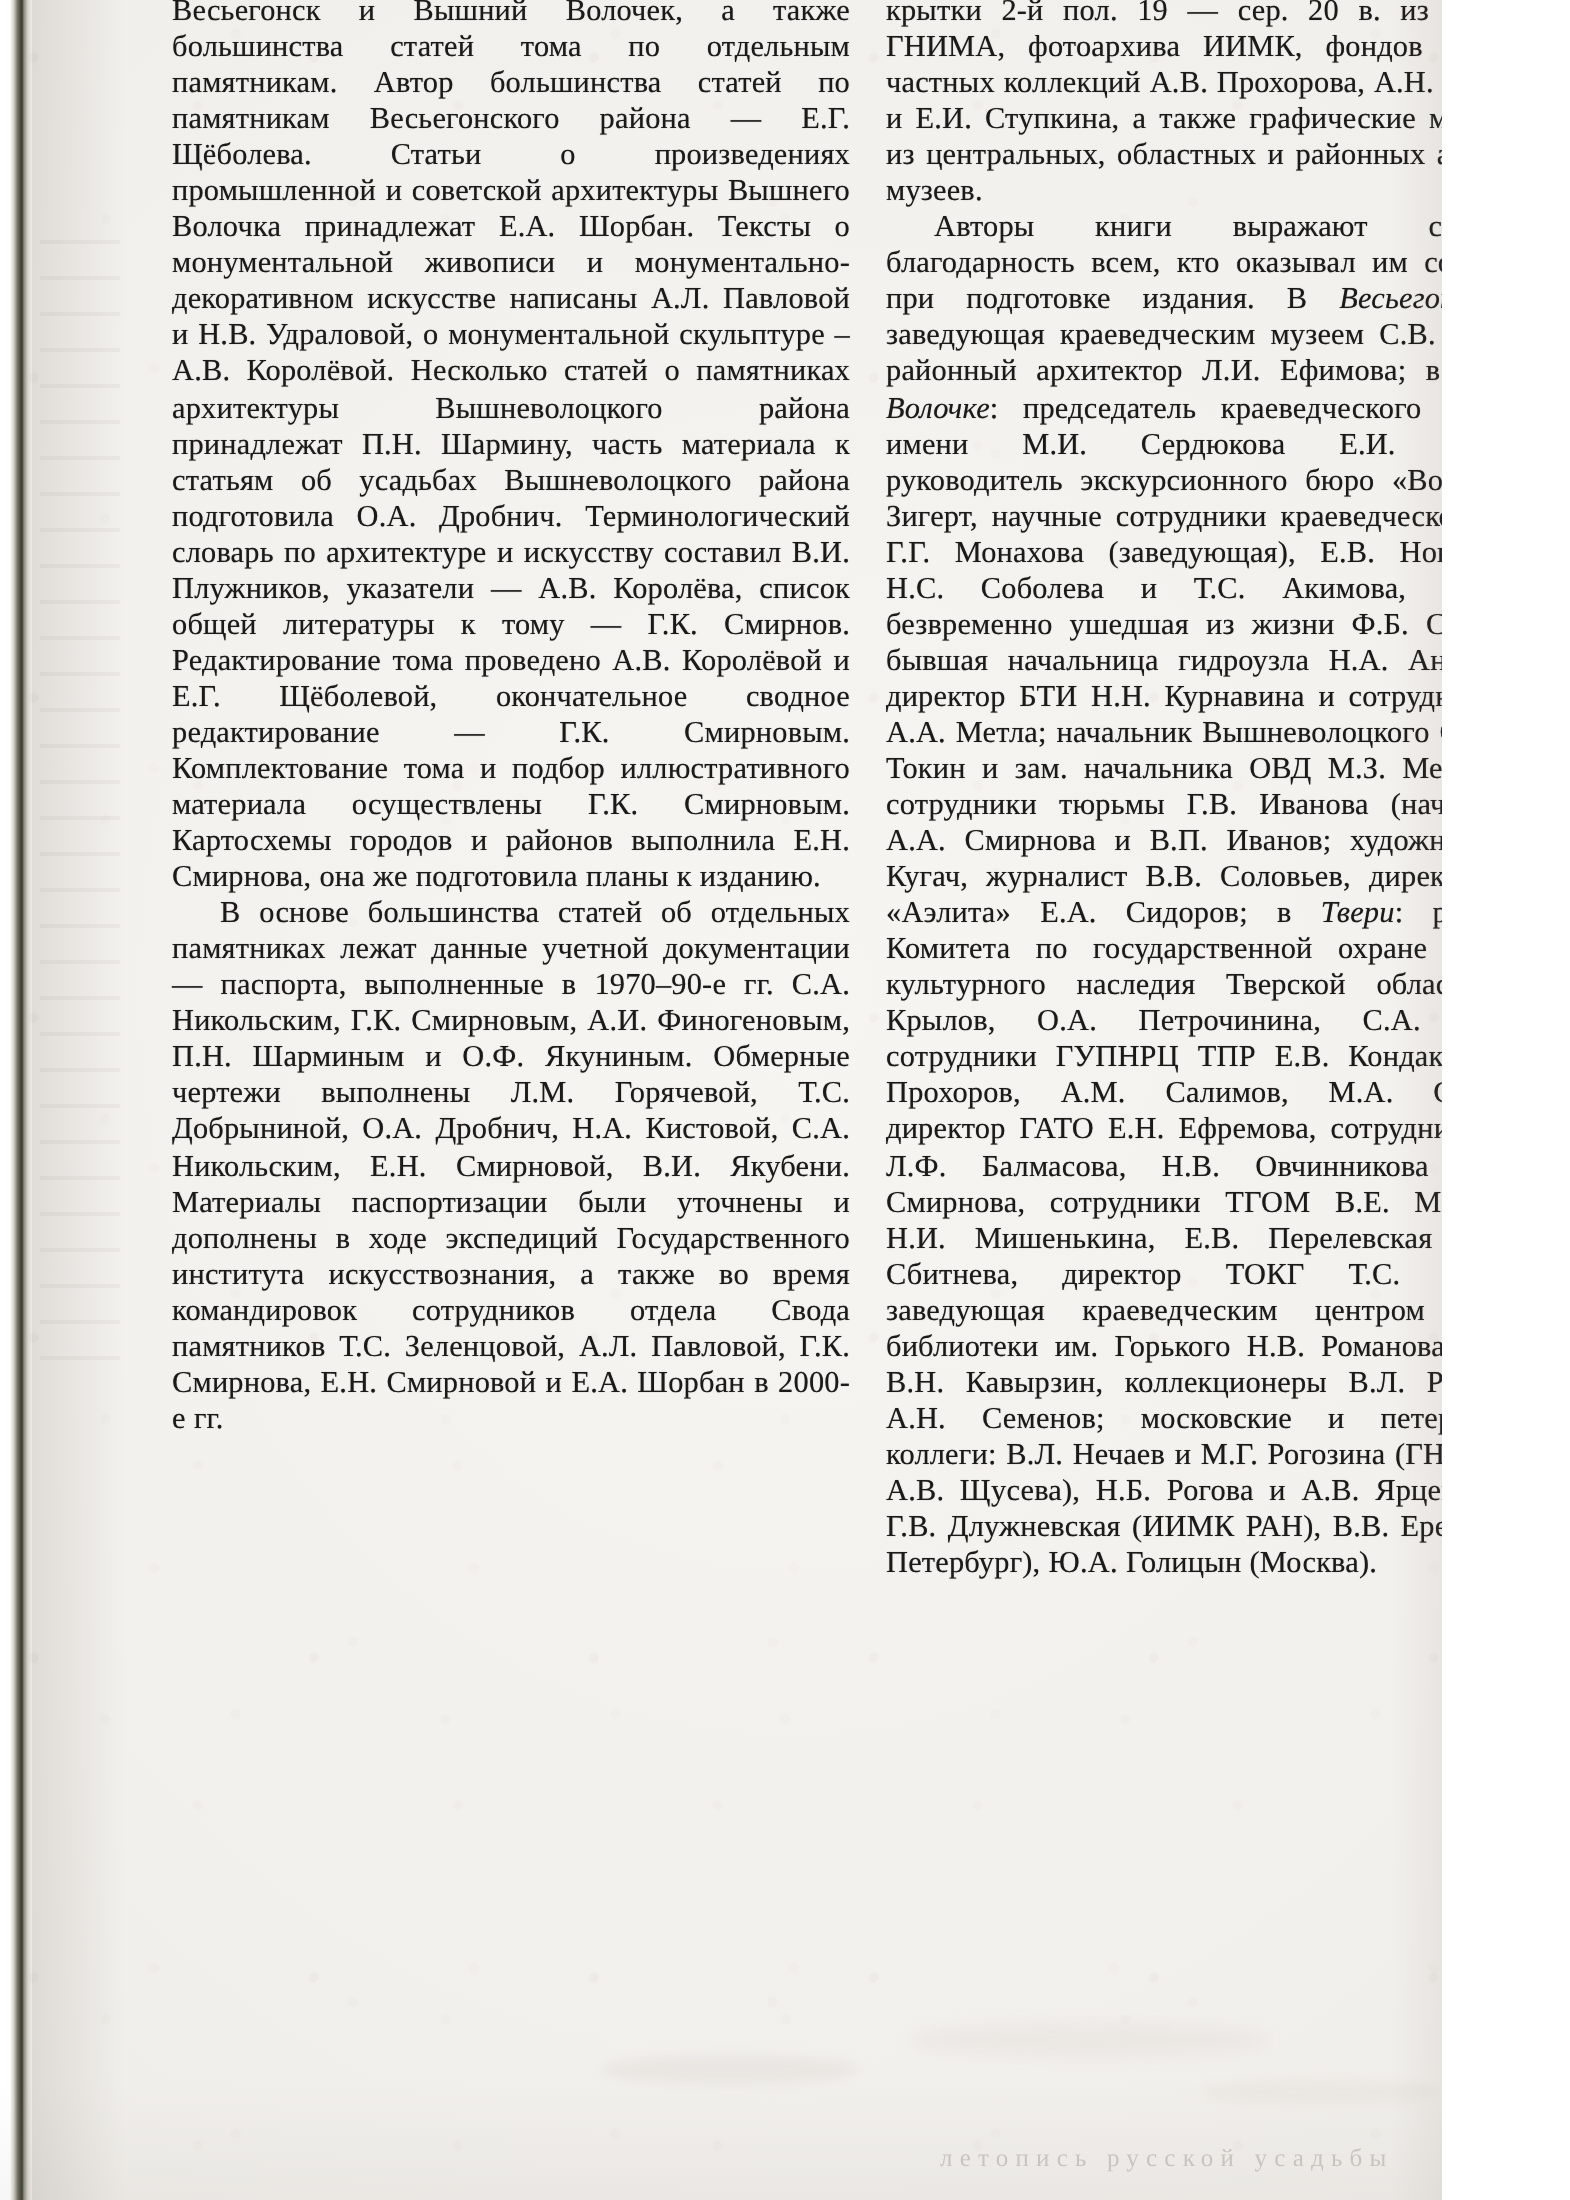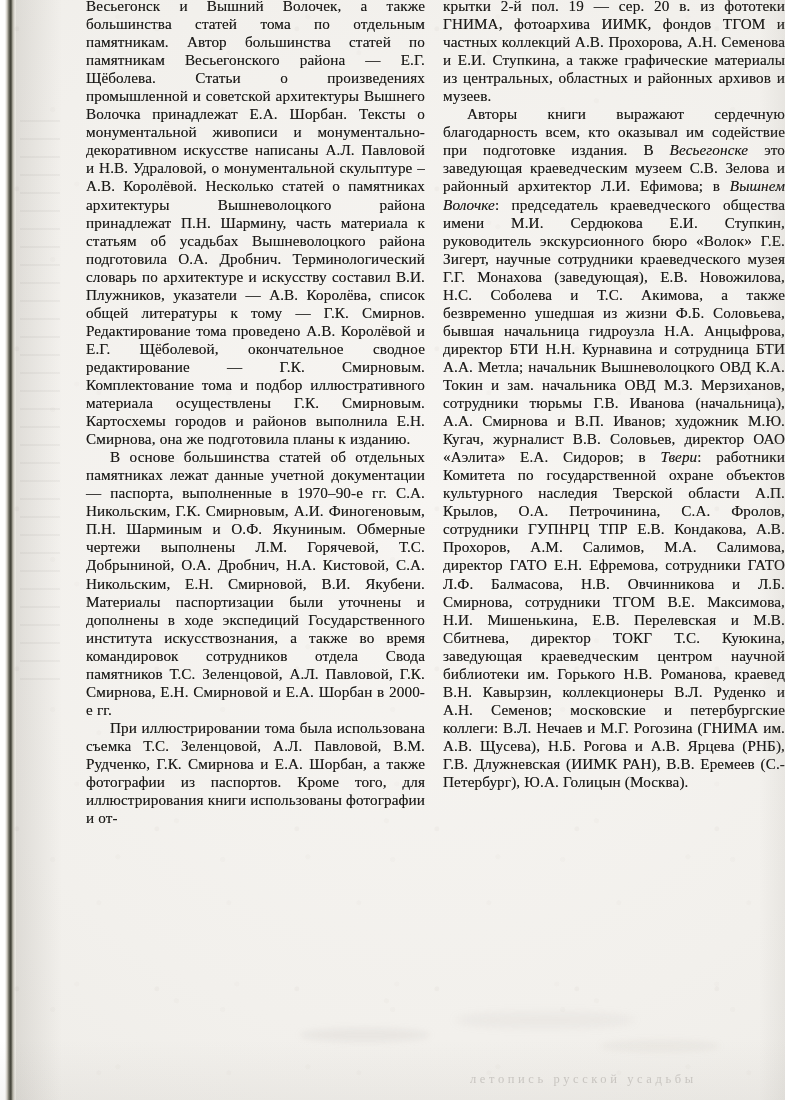--- a/index.html
+++ b/index.html
@@ -2,21 +2,21 @@
 <html><head>
 <meta charset="utf-8">
 <style>
   html, body {
     margin: 0;
     padding: 0;
     background: #ffffff;
   }
   #page {
     position: relative;
-    width: 785px;
+    width: 721px;
     height: 1100px;
     overflow: hidden;
     background:
       radial-gradient(ellipse 120% 90% at 55% 45%, #f7f5f2 0%, #f2f0ec 55%, #eceae5 100%);
     font-family: "Liberation Serif", "DejaVu Serif", serif;
     color: #1b1a18;
   }
   
   #grain {
     position: absolute;
@@ -144,21 +144,20 @@
 
   <div id="gutter"></div>
   <div id="gutter-shade"></div>
   <div id="verso-bleed"></div>
 
   <div id="columns">
 
     <div class="col inked" id="col-left">
       <p class="cont">Весьегонск и Вышний Волочек, а также большинства статей тома по отдельным памятникам. Автор большинства статей по памятникам Весьегонского района — Е.Г. Щёболева. Статьи о произведениях промышленной и советской архитектуры Вышнего Волочка принадлежат Е.А. Шорбан. Тексты о монументальной живописи и монументально-декоративном искусстве написаны А.Л. Павловой и Н.В. Удраловой, о монументальной скульптуре – А.В. Королёвой. Несколько статей о памятниках архитектуры Вышневолоцкого района принадлежат П.Н. Шармину, часть материала к статьям об усадьбах Вышневолоцкого района подготовила О.А. Дробнич. Терминологический словарь по архитектуре и искусству составил В.И. Плужников, указатели — А.В. Королёва, список общей литературы к тому — Г.К. Смирнов. Редактирование тома проведено А.В. Королёвой и Е.Г. Щёболевой, окончательное сводное редактирование — Г.К. Смирновым. Комплектование тома и подбор иллюстративного материала осуществлены Г.К. Смирновым. Картосхемы городов и районов выполнила Е.Н. Смирнова, она же подготовила планы к изданию.</p>
       <p class="indent">В основе большинства статей об отдельных памятниках лежат данные учетной документации — паспорта, выполненные в 1970–90-е гг. С.А. Никольским, Г.К. Смирновым, А.И. Финогеновым, П.Н. Шарминым и О.Ф. Якуниным. Обмерные чертежи выполнены Л.М. Горячевой, Т.С. Добрыниной, О.А. Дробнич, Н.А. Кистовой, С.А. Никольским, Е.Н. Смирновой, В.И. Якубени. Материалы паспортизации были уточнены и дополнены в ходе экспедиций Государственного института искусствознания, а также во время командировок сотрудников отдела Свода памятников Т.С. Зеленцовой, А.Л. Павловой, Г.К. Смирнова, Е.Н. Смирновой и Е.А. Шорбан в 2000-е гг.</p>
-      <p class="indent">При иллюстрировании тома была использована съемка Т.С. Зеленцовой, А.Л. Павловой, В.М. Рудченко, Г.К. Смирнова и Е.А. Шорбан, а также фотографии из паспортов. Кроме того, для иллюстрирования книги использованы фотографии и от-</p>
     </div>
 
     <div class="col inked" id="col-right">
       <p class="cont">крытки 2-й пол. 19 — сер. 20 в. из фототеки ГНИМА, фотоархива ИИМК, фондов ТГОМ и частных коллекций А.В. Прохорова, А.Н. Семенова и Е.И. Ступкина, а также графические материалы из центральных, областных и районных архивов и музеев.</p>
       <p class="indent">Авторы книги выражают сердечную благодарность всем, кто оказывал им содействие при подготовке издания. В <i class="ital">Весьегонске</i> это заведующая краеведческим музеем С.В. Зелова и районный архитектор Л.И. Ефимова; в <i class="ital">Вышнем Волочке</i>: председатель краеведческого общества имени М.И. Сердюкова Е.И. Ступкин, руководитель экскурсионного бюро «Волок» Г.Е. Зигерт, научные сотрудники краеведческого музея Г.Г. Монахова (заведующая), Е.В. Новожилова, Н.С. Соболева и Т.С. Акимова, а также безвременно ушедшая из жизни Ф.Б. Соловьева, бывшая начальница гидроузла Н.А. Анцыфрова, директор БТИ Н.Н. Курнавина и сотрудница БТИ А.А. Метла; начальник Вышневолоцкого ОВД К.А. Токин и зам. начальника ОВД М.З. Мерзиханов, сотрудники тюрьмы Г.В. Иванова (начальница), А.А. Смирнова и В.П. Иванов; художник М.Ю. Кугач, журналист В.В. Соловьев, директор ОАО «Аэлита» Е.А. Сидоров; в <i class="ital">Твери</i>: работники Комитета по государственной охране объектов культурного наследия Тверской области А.П. Крылов, О.А. Петрочинина, С.А. Фролов, сотрудники ГУПНРЦ ТПР Е.В. Кондакова, А.В. Прохоров, А.М. Салимов, М.А. Салимова, директор ГАТО Е.Н. Ефремова, сотрудники ГАТО Л.Ф. Балмасова, Н.В. Овчинникова и Л.Б. Смирнова, сотрудники ТГОМ В.Е. Максимова, Н.И. Мишенькина, Е.В. Перелевская и М.В. Сбитнева, директор ТОКГ Т.С. Куюкина, заведующая краеведческим центром научной библиотеки им. Горького Н.В. Романова, краевед В.Н. Кавырзин, коллекционеры В.Л. Руденко и А.Н. Семенов; московские и петербургские коллеги: В.Л. Нечаев и М.Г. Рогозина (ГНИМА им. А.В. Щусева), Н.Б. Рогова и А.В. Ярцева (РНБ), Г.В. Длужневская (ИИМК РАН), В.В. Еремеев (С.-Петербург), Ю.А. Голицын (Москва).</p>
     </div>
 
   </div>
 
   <div class="blob" id="blob3"></div>

